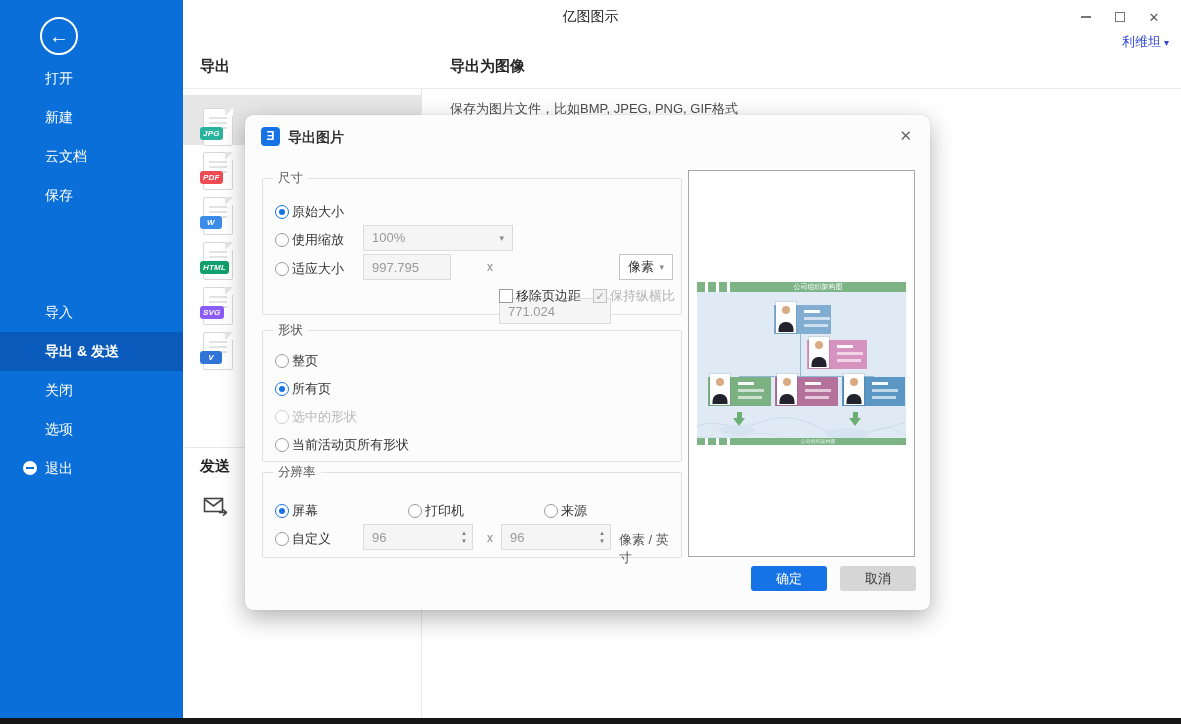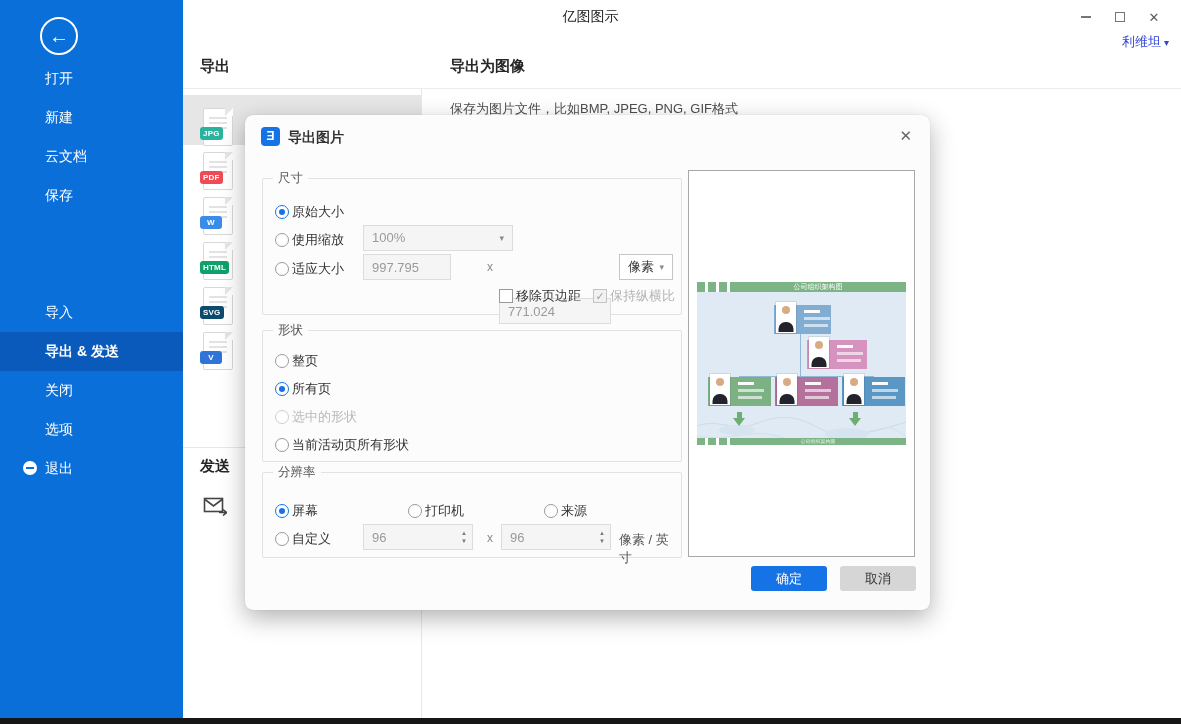--- a/index.html
+++ b/index.html
@@ -32,21 +32,21 @@
   .hdr-divider { position:absolute; left:0; right:0; top:88px; height:1px; background:#ececec; }
   .v-divider { position:absolute; left:238px; top:88px; width:1px; height:630px; background:#e8e8e8; }
   .sel-row { position:absolute; left:0; top:95px; width:238px; height:50px; background:#e6e6e6; }
   .desc { position:absolute; left:267px; top:100px; font-size:13px; color:#4d4d4d; white-space:nowrap; }
   .send-divider { position:absolute; left:0; top:447px; width:238px; height:1px; background:#e8e8e8; }
   .hdr-send { left:17px; top:457px; }
   .mail-wrap { position:absolute; left:20px; top:496px; cursor:pointer; }
 
   
   .file-row { position:absolute; left:14px; width:44px; height:40px; cursor:pointer; }
-  .doc { position:absolute; left:6px; top:0; width:30px; height:38px; background:#fff; border:1px solid #d8d8d8; border-radius:2px; }
+  .doc { position:absolute; left:6px; top:0; width:30px; height:38px; background:#fff; border:1px solid #d8d8d8; border-radius:2px;font-style:italic; }
   .doc::before { content:""; position:absolute; right:-1px; top:-1px; width:0; height:0; border-left:8px solid #e6e6e6; border-top:8px solid #fff; transform:rotate(90deg); }
   .doc .dl { position:absolute; left:5px; height:2px; background:#e3e3e3; width:18px; }
   .dl.l1{top:8px} .dl.l2{top:13px} .dl.l3{top:18px}
   .badge { position:absolute; left:-4px; bottom:5px; min-width:22px; padding:2px 3px; border-radius:3px; color:#fff; font-size:8px; font-weight:700; text-align:center; line-height:9px; letter-spacing:.2px; }
 
   
   .dialog { position:absolute; left:245px; top:115px; width:685px; height:495px; background:#fcfcfc; border-radius:8px; box-shadow:0 8px 24px rgba(0,0,0,.30), 0 0 1px rgba(0,0,0,.25); z-index:10; }
   .dlg-logo { position:absolute; left:16px; top:12px; width:19px; height:19px; background:var(--accent,#1673e6); border-radius:4px; color:#fff; font-size:12px; font-weight:700; text-align:center; line-height:19px; }
   .dlg-title { position:absolute; left:43px; top:14px; font-size:14px; font-weight:700; color:#333; }
   .dlg-close { position:absolute; right:18px; top:12px; font-size:15px; color:#666; cursor:pointer; }
@@ -208,21 +208,21 @@
           <span class="dl l2"></span>
           <span class="dl l3"></span>
         <span class="badge" style="background: rgb(16, 160, 108);">HTML</span>
         </div>
     </div>
     <div class="file-row" style="top:287px">
       <div class="doc">
           <span class="dl l1"></span>
           <span class="dl l2"></span>
           <span class="dl l3"></span>
-        <span class="badge" style="background: #0c4a6e;">SVG</span>
+        <span class="badge" style="background: #8b5cf6;">SVG</span>
         </div>
     </div>
     <div class="file-row" style="top:332px">
       <div class="doc">
           <span class="dl l1"></span>
           <span class="dl l2"></span>
           <span class="dl l3"></span>
         <span class="badge" style="background: rgb(47, 116, 214);">V</span>
         </div>
     </div>

